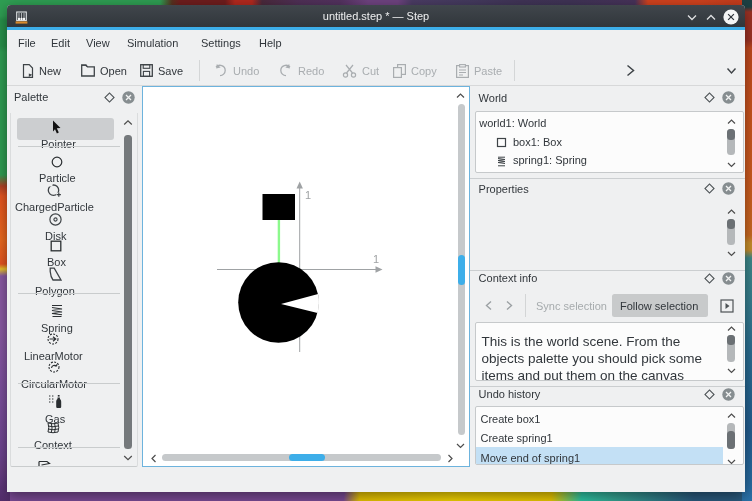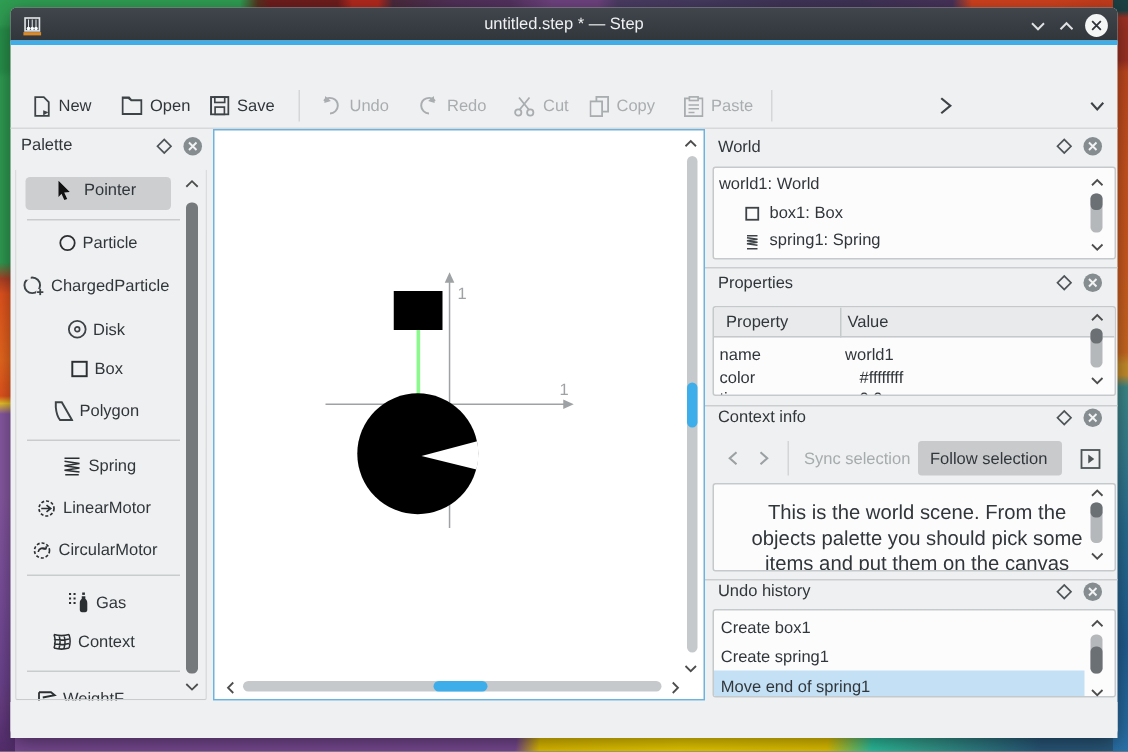--- a/index.html
+++ b/index.html
@@ -27,21 +27,21 @@
 .menu-item { position:absolute; top:0; height:26px; line-height:26px; }
 #toolbar { left:0; top:51px; width:738px; height:30px; border-bottom:1px solid #d7d8d9;
   font-size:11px; color:#31363b; }
 .tb { position:absolute; top:0; height:29px; display:flex; align-items:center; gap:5px; }
 .tb.dis { color:#a9adb0; }
 .tsep { position:absolute; top:4px; width:1px; height:21px; background:#d4d6d7; }
 #statusbar { left:0; top:463px; width:738px; height:24px; background:#eff0f1; }
 
 #palette { left:0; top:81px; width:133px; height:382px; font-size:11px; color:#31363b; overflow:hidden; }
 .phead-txt { position:absolute; font-size:11px; color:#31363b; }
-.pal-item { position:absolute; display:flex; align-items:center; gap:4px; }
+.pal-item { position:absolute; display:flex; align-items:center; gap:4px;flex-direction:column; }
 .pal-sep { position:absolute; height:1px; background:#c9cccd; left:11px; width:102px; }
 
 #canvas { left:135px; top:81px; width:328px; height:381px; background:#fff;
   border:1px solid #6db3dd; }
 
 .panel-box { position:absolute; background:#fcfcfc; border:1px solid #c6c9cb; border-radius:2px; }
 .ptxt { position:absolute; font-size:11px; color:#31363b; white-space:nowrap; }
 .gtxt { position:absolute; font-size:11px; color:#a6abad; white-space:nowrap; }
 
 .sb-thumb { position:absolute; border-radius:3.5px; background:#94999c; }
@@ -68,20 +68,28 @@
       <path d="M1 1.5 L5 5.5 L9 1.5" fill="none" stroke="#dfe0e2" stroke-width="1.3"></path>
     </svg>
   <svg class="abs" style="left:699px;top:9px;" width="10" height="7" viewBox="0 0 10 7">
       <path d="M1 5.5 L5 1.5 L9 5.5" fill="none" stroke="#dfe0e2" stroke-width="1.3"></path>
     </svg>
   <svg class="abs" style="left:716px;top:4px;" width="16" height="16" viewBox="0 0 16 16">
     <circle cx="8" cy="8" r="7.6" fill="#f4f5f5"></circle>
     <path d="M5.1 5.1 L10.9 10.9 M10.9 5.1 L5.1 10.9" stroke="#2f343a" stroke-width="1.2"></path>
   </svg>
   <div class="abs" id="blueline"></div>
+  <div class="abs" id="menubar">
+    <span class="menu-item" style="left:11px;">File</span>
+    <span class="menu-item" style="left:44px;">Edit</span>
+    <span class="menu-item" style="left:79px;">View</span>
+    <span class="menu-item" style="left:120px;">Simulation</span>
+    <span class="menu-item" style="left:194px;">Settings</span>
+    <span class="menu-item" style="left:252px;">Help</span>
+  </div>
   <div class="abs" id="toolbar">
     <div class="tb" style="left:15px;">
         <svg width="12" height="14" viewBox="0 0 12 14">
           <path d="M1.5 0.7 H7.2 L10.5 4 V13.3 H1.5 Z" fill="none" stroke="#3e4347" stroke-width="1.2"></path>
           <path d="M6.8 13 L10.3 10.8 L6.8 9.5 Z" fill="#3e4347"></path>
         </svg>
         <span>New</span>
       </div>
     <div class="tb" style="left:74px;">
         <svg width="14" height="13" viewBox="0 0 14 13">
@@ -311,32 +319,20 @@
       </svg>
 
     <span class="ptxt" style="left:8.6px;top:96.5px;">Properties</span>
     <svg class="abs" style="left:234px;top:97px;" width="11" height="11" viewBox="0 0 11 11">
         <rect x="2.3" y="2.3" width="6.4" height="6.4" fill="none" stroke="#4d5356" stroke-width="1.1" transform="rotate(45 5.5 5.5)"></rect>
       </svg>
     <svg class="abs" style="left:252px;top:96px;" width="13" height="13" viewBox="0 0 13 13">
         <circle cx="6.5" cy="6.5" r="6.2" fill="#868d90"></circle>
         <path d="M4 4 L9 9 M9 4 L4 9" stroke="#f2f3f3" stroke-width="1.3"></path>
       </svg>
-    <div class="panel-box" style="left:4.6px;top:118px;width:269.4px;height:60px;overflow:hidden;">
-      <div class="abs" style="left:0;top:0;width:100%;height:20px;background:#e9eaeb;border-bottom:1px solid #c6c9cb;"></div>
-      <div class="abs" style="left:84px;top:0;width:1px;height:20px;background:#c6c9cb;"></div>
-      <span class="ptxt" style="left:8.4px;top:3.5px;">Property</span>
-      <span class="ptxt" style="left:89.4px;top:3.5px;">Value</span>
-      <span class="ptxt" style="left:4.1px;top:26px;">name</span>
-      <span class="ptxt" style="left:87.8px;top:26px;">world1</span>
-      <span class="ptxt" style="left:4.1px;top:40.5px;">color</span>
-      <span class="ptxt" style="left:97.4px;top:40.5px;">#ffffffff</span>
-      <span class="ptxt" style="left:4.1px;top:55px;">time</span>
-      <span class="ptxt" style="left:97.4px;top:55px;">0.0 s</span>
-    </div>
     <svg class="abs" style="left:256.5px;top:122px;" width="9" height="8" viewBox="0 0 9 8">
         <path class="chev" d="M1 5.5 L4.5 2 L8 5.5"></path>
       </svg>
     <div class="sb-thumb" style="left:257.3px;top:133px;width:7.6px;height:26px;background:#b5b8ba;"></div>
       <div class="sb-thumb" style="left:257.3px;top:133px;width:7.6px;height:10px;background:#6b7074;"></div>
     <svg class="abs" style="left:256.5px;top:163.5px;" width="9" height="8" viewBox="0 0 9 8">
         <path class="chev" d="M1 2 L4.5 5.5 L8 2"></path>
       </svg>
 
     <span class="ptxt" style="left:8.6px;top:186.3px;">Context info</span>
@@ -355,21 +351,21 @@
       </svg>
     <div class="abs" style="left:55px;top:208px;width:1px;height:23px;background:#d3d5d6;"></div>
     <span class="gtxt" style="left:66px;top:213.5px;">Sync selection</span>
     <div class="abs" style="left:142px;top:208px;width:96px;height:23px;background:#c8cacb;border-radius:2.5px;"></div>
     <span class="ptxt" style="left:150px;top:213.5px;">Follow selection</span>
     <svg class="abs" style="left:250px;top:212.5px;" width="14" height="14" viewBox="0 0 14 14">
         <rect x="1" y="1" width="12" height="12" fill="none" stroke="#4d5356" stroke-width="1.2"></rect>
         <path d="M5.5 4 L9.5 7 L5.5 10 Z" fill="#4d5356"></path>
       </svg>
     <div class="panel-box" style="left:4.6px;top:236px;width:269.4px;height:59px;overflow:hidden;">
-      <div style="position:absolute;left:5.8px;top:10px;width:260px;font-size:13.5px;color:#31363b;line-height:17px;white-space:nowrap;text-align:center;">This is the world scene. From the<br>objects palette you should pick some<br>items and put them on the canvas</div>
+      <div style="position:absolute;left:5.8px;top:10px;width:260px;font-size:13.5px;color:#31363b;line-height:17px;white-space:nowrap;">This is the world scene. From the<br>objects palette you should pick some<br>items and put them on the canvas</div>
     </div>
     <svg class="abs" style="left:256.5px;top:239px;" width="9" height="8" viewBox="0 0 9 8">
         <path class="chev" d="M1 5.5 L4.5 2 L8 5.5"></path>
       </svg>
     <div class="sb-thumb" style="left:257.3px;top:249px;width:7.6px;height:27px;background:#b5b8ba;"></div>
       <div class="sb-thumb" style="left:257.3px;top:249px;width:7.6px;height:10px;background:#6b7074;"></div>
     <svg class="abs" style="left:256.5px;top:281px;" width="9" height="8" viewBox="0 0 9 8">
         <path class="chev" d="M1 2 L4.5 5.5 L8 2"></path>
       </svg>
 

